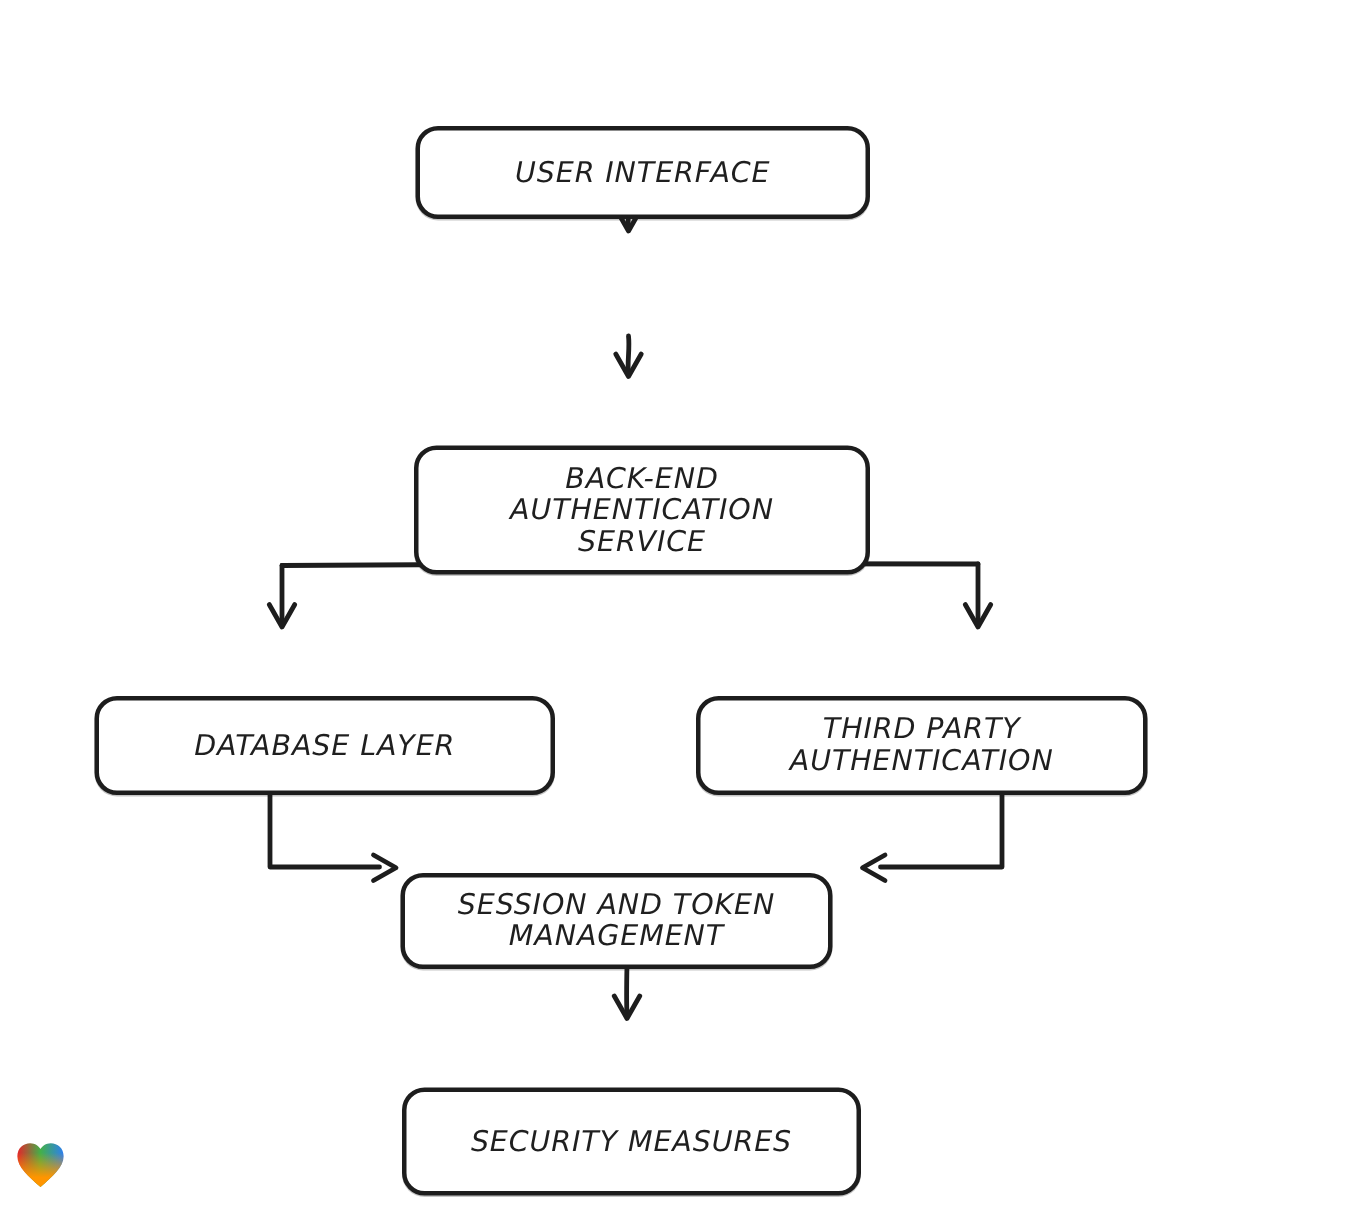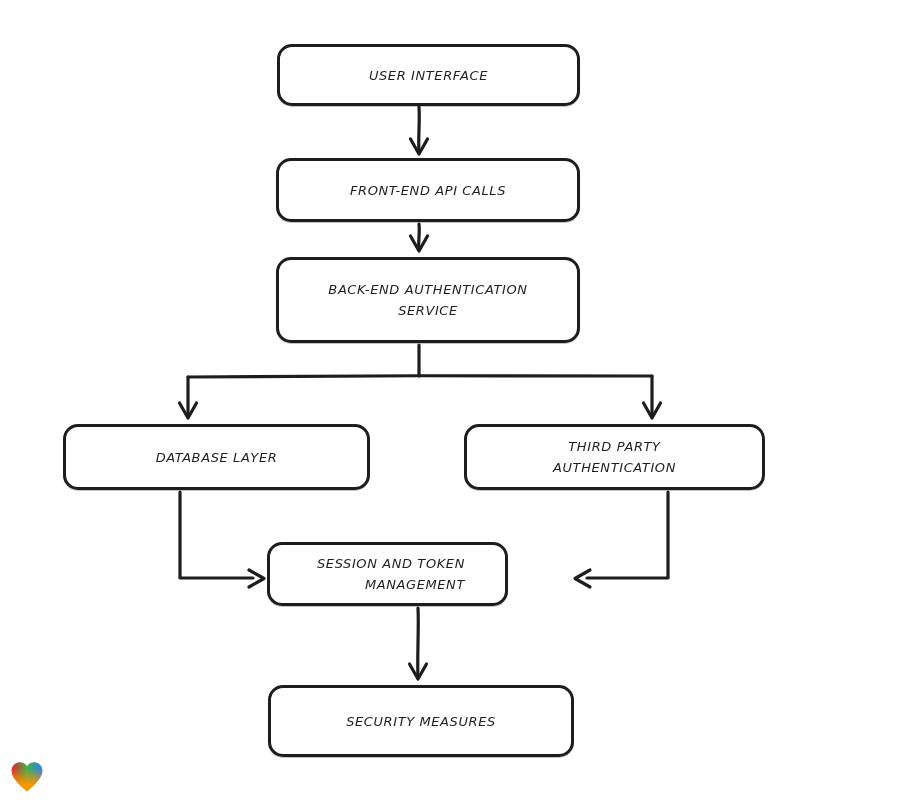--- a/index.html
+++ b/index.html
@@ -26,34 +26,35 @@
   .node {
     position: absolute;
     box-sizing: border-box;
     background: #ffffff;
     border: 3.5px solid #1d1d1d;
     border-radius: 15px;
     display: flex;
     align-items: center;
     justify-content: center;
     text-align: center;
-    padding: 4px 40px;
+    padding: 4px 28px;
     color: #1f1f1f;
-    font-size: 13px;
+    font-size: 19px;
     font-style: italic;
     letter-spacing: 0.6px;
     line-height: 21px;
     box-shadow: 0 1px 0 rgba(29,29,29,0.25);
+    margin-top: 40px;
   }
   .node-user-interface        { left: 277px; top: 44px;  width: 303px; height: 62px; }
   .node-front-end-api-calls   { left: 276px; top: 158px; width: 304px; height: 64px; }
   .node-back-end-auth         { left: 276px; top: 257px; width: 304px; height: 86px; }
   .node-database-layer        { left: 63px;  top: 424px; width: 307px; height: 66px; }
   .node-third-party-auth      { left: 464px; top: 424px; width: 301px; height: 66px; }
-  .node-session-token         { left: 267px; top: 542px; width: 241px; height: 64px; text-align: right; }
+  .node-session-token         { left: 267px; top: 542px; width: 288px; height: 64px; }
   .node-security-measures     { left: 268px; top: 685px; width: 306px; height: 72px; }
   .logo {
     position: absolute;
     left: 10px;
     top: 761px;
     width: 34px;
     height: 32px;
     cursor: pointer;
   }
 </style>
@@ -96,23 +97,20 @@
     <g>
       <path d="M418 608 C419 631 417 656 418 677"></path>
       <path d="M409.5 664 L418 679 L426.5 664"></path>
     </g>
   </svg>
 
   <div class="node node-user-interface">
     <span>USER INTERFACE</span>
   </div>
 
-  <div class="node node-front-end-api-calls">
-    <span>FRONT-END API CALLS</span>
-  </div>
 
   <div class="node node-database-layer">
     <span>DATABASE LAYER</span>
   </div>
 
   <div class="node node-back-end-auth">
     <span>BACK-END AUTHENTICATION SERVICE</span>
   </div>
 
   <div class="node node-third-party-auth">

